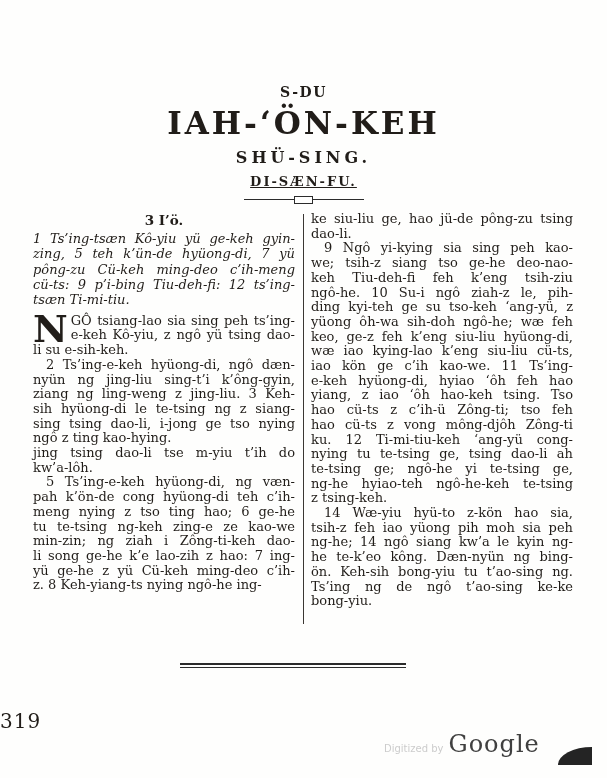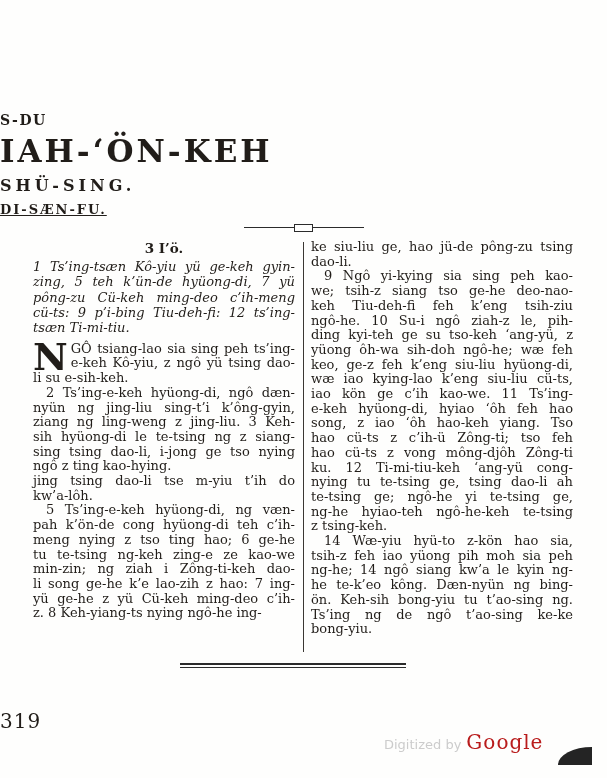--- a/index.html
+++ b/index.html
@@ -5,21 +5,21 @@
   html,body{margin:0;padding:0;background:#ffffff;}
   .page{
     position:relative;
     width:607px;height:778px;
     background:#fefefd;
     overflow:hidden;
     font-family:"DejaVu Serif","Liberation Serif",serif;
     color:#211d19;
   }
   
-  .header{padding-top:112px;}
+  .header{padding-top:84px;text-align:center;}
   .series{font-size:14px;font-weight:bold;letter-spacing:1.5px;}
   .title{font-size:31px;font-weight:bold;letter-spacing:3px;margin-top:5px;}
   .subtitle{font-size:16px;font-weight:bold;letter-spacing:4px;margin-top:7px;}
   .section{font-size:13px;font-weight:bold;letter-spacing:2px;margin-top:7px;text-decoration:underline;}
   .ornament{margin:6px auto 0;width:120px;height:9px;display:flex;align-items:center;}
   .orn-line{flex:1;height:1px;background:#2b2b2b;}
   .orn-box{width:17px;height:6px;border:1px solid #2b2b2b;background:#fefefd;}
   
   .columns{display:flex;align-items:flex-start;padding:8px 32px 0 33px;}
   .col{width:262px;font-size:13px;line-height:14.7px;}
@@ -44,22 +44,22 @@
   }
   .page-number{
     position:absolute;top:709px;left:0;width:586px;
     text-align:left;font-size:20px;letter-spacing:1px;
   }
   .watermark{
     position:absolute;left:384px;top:730px;
     display:flex;align-items:baseline;gap:5px;
     color:#c3c3c3;
   }
-  .wm-prefix{font-size:13px;font-family:"DejaVu Sans","Liberation Sans",sans-serif;color:#cccccc;}
-  .wm-brand{font-size:20px;font-family:"DejaVu Serif","Liberation Serif",serif;color:#b91c1c;letter-spacing:1px;}
+  .wm-prefix{font-size:10px;font-family:"DejaVu Sans","Liberation Sans",sans-serif;color:#cccccc;}
+  .wm-brand{font-size:24px;font-family:"DejaVu Serif","Liberation Serif",serif;color:#404040;letter-spacing:1px;}
   .scan-corner{
     position:absolute;left:558px;top:747px;width:34px;height:18px;
     background:#242424;border-radius:100% 0 0 0;
   }
 </style>
 </head>
 <body>
 
 <div class="page">
 
@@ -129,21 +129,21 @@
             <div class="tline indent">9 Ngô yi-kying sia sing peh kao-</div>
             <div class="tline">we; tsih-z siang tso ge-he deo-nao-</div>
             <div class="tline">keh Tiu-deh-fi feh k’eng tsih-ziu</div>
             <div class="tline">ngô-he.  10 Su-i ngô ziah-z le, pih-</div>
             <div class="tline">ding kyi-teh ge su tso-keh ‘ang-yü, z</div>
             <div class="tline">yüong ôh-wa sih-doh ngô-he; wæ feh</div>
             <div class="tline">keo, ge-z feh k’eng siu-liu hyüong-di,</div>
             <div class="tline">wæ iao kying-lao k’eng siu-liu cü-ts,</div>
             <div class="tline">iao kön ge c’ih kao-we.  11 Ts’ing-</div>
             <div class="tline">e-keh hyüong-di, hyiao ‘ôh feh hao</div>
-            <div class="tline">song, z iao ‘ôh hao-keh yiang. Tso</div>
+            <div class="tline">yiang, z iao ‘ôh hao-keh tsing. Tso</div>
             <div class="tline">hao cü-ts z c’ih-ü Zông-ti; tso feh</div>
             <div class="tline">hao cü-ts z vong mông-djôh Zông-ti</div>
             <div class="tline">ku.  12 Ti-mi-tiu-keh ‘ang-yü cong-</div>
             <div class="tline">nying tu te-tsing ge, tsing dao-li ah</div>
             <div class="tline">te-tsing ge; ngô-he yi te-tsing ge,</div>
             <div class="tline">ng-he hyiao-teh ngô-he-keh te-tsing</div>
             <div class="tline last">z tsing-keh.</div>
           </div>
           <div class="para">
             <div class="tline indent">14 Wæ-yiu hyü-to z-kön hao sia,</div>

